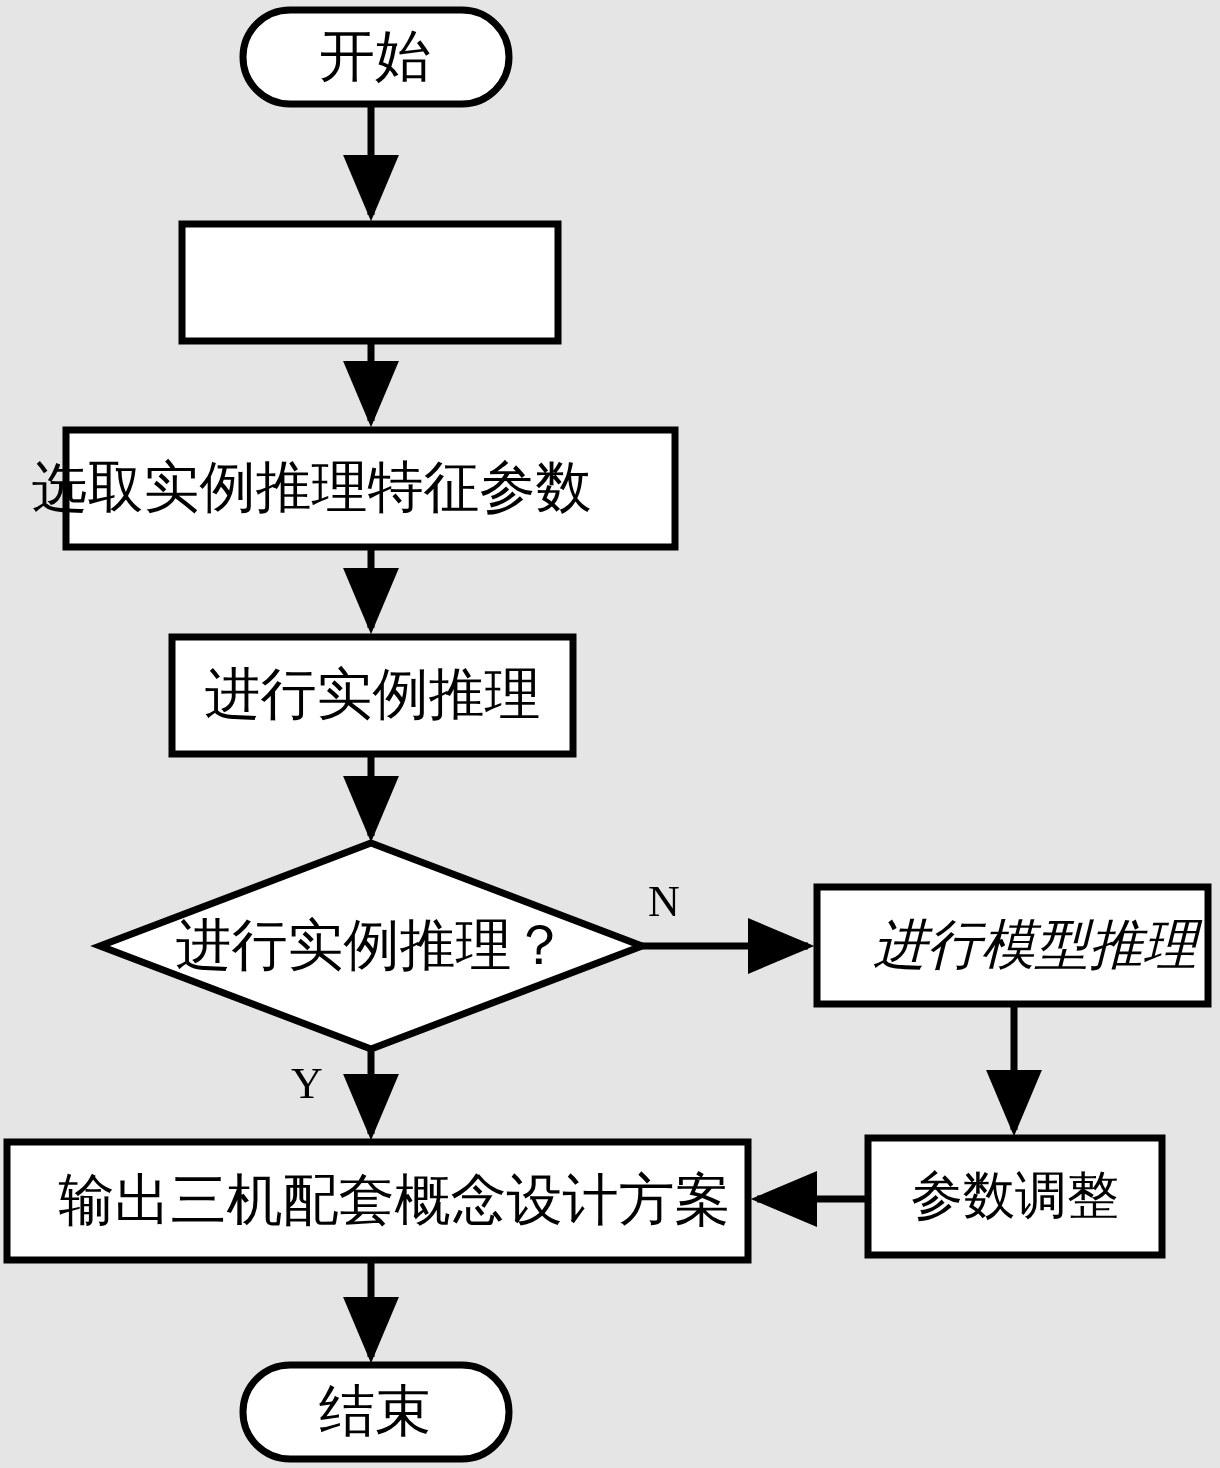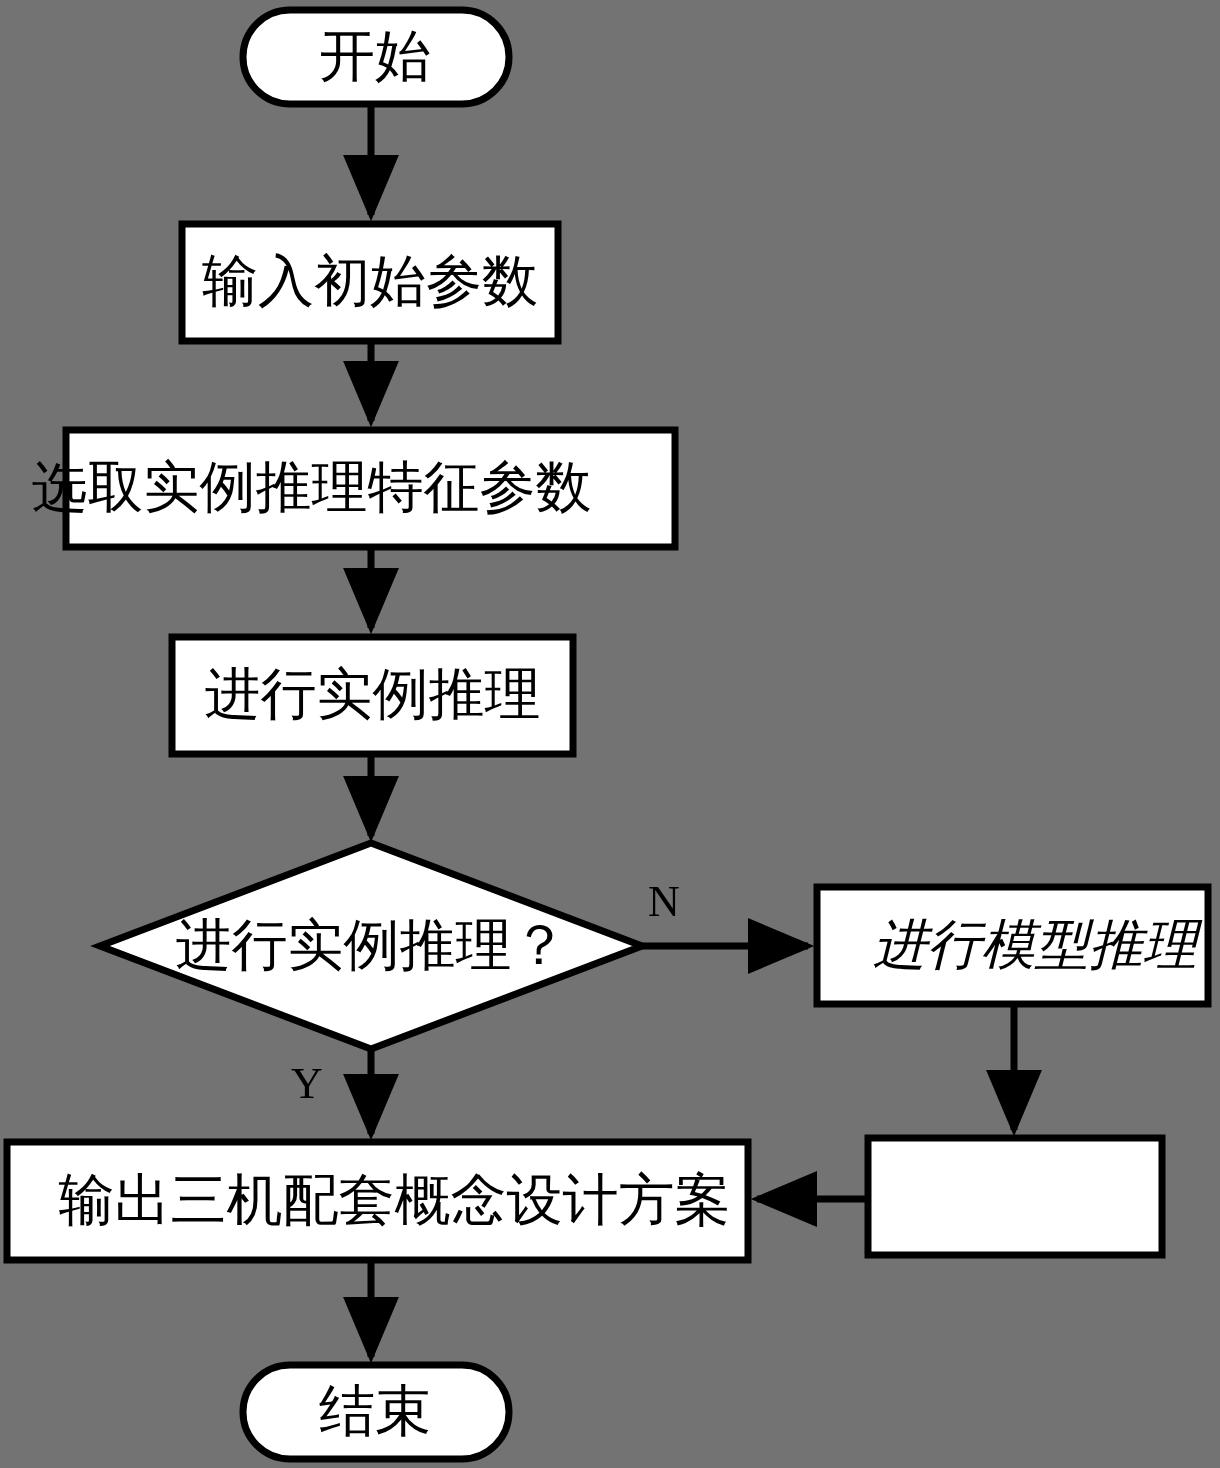--- a/index.html
+++ b/index.html
@@ -7,21 +7,21 @@
     padding: 0;
     background: #ffffff;
   }
   body {
     font-family: "Liberation Serif", "DejaVu Serif", serif;
   }
   #flowchart-canvas {
     position: relative;
     width: 1220px;
     height: 1468px;
-    background: #737373;
+    background: #e5e5e5;
     overflow: hidden;
   }
   #flow-svg {
     position: absolute;
     left: 0;
     top: 0;
     width: 1220px;
     height: 1468px;
   }
   .node-label {
@@ -100,32 +100,32 @@
 
     <line x1="1014" y1="1004" x2="1014" y2="1130" stroke="#000000" stroke-width="7" marker-end="url(#arrowhead)"></line>
 
     <line x1="868" y1="1199" x2="757" y2="1199" stroke="#000000" stroke-width="7" marker-end="url(#arrowhead)"></line>
 
     <line x1="371" y1="1260" x2="371" y2="1357" stroke="#000000" stroke-width="7" marker-end="url(#arrowhead)"></line>
   </svg>
 
   <div class="node-label lbl-start">开始</div>
 
-  <div class="node-label lbl-input">输入初始参数</div>
 
   <div class="node-label lbl-select">选取实例推理特征参数</div>
 
   <div class="node-label lbl-cbr">进行实例推理</div>
 
   <div class="node-label lbl-decide">进行实例推理？</div>
 
   <div class="node-label lbl-model">进行模型推理</div>
 
   <div class="node-label lbl-output">输出三机配套概念设计方案</div>
 
+  <div class="node-label lbl-adjust">参数调整</div>
 
   <div class="node-label lbl-end">结束</div>
 
   <div class="edge-label lbl-n">N</div>
 
   <div class="edge-label lbl-y">Y</div>
 
 </div>
 
 </body></html>

